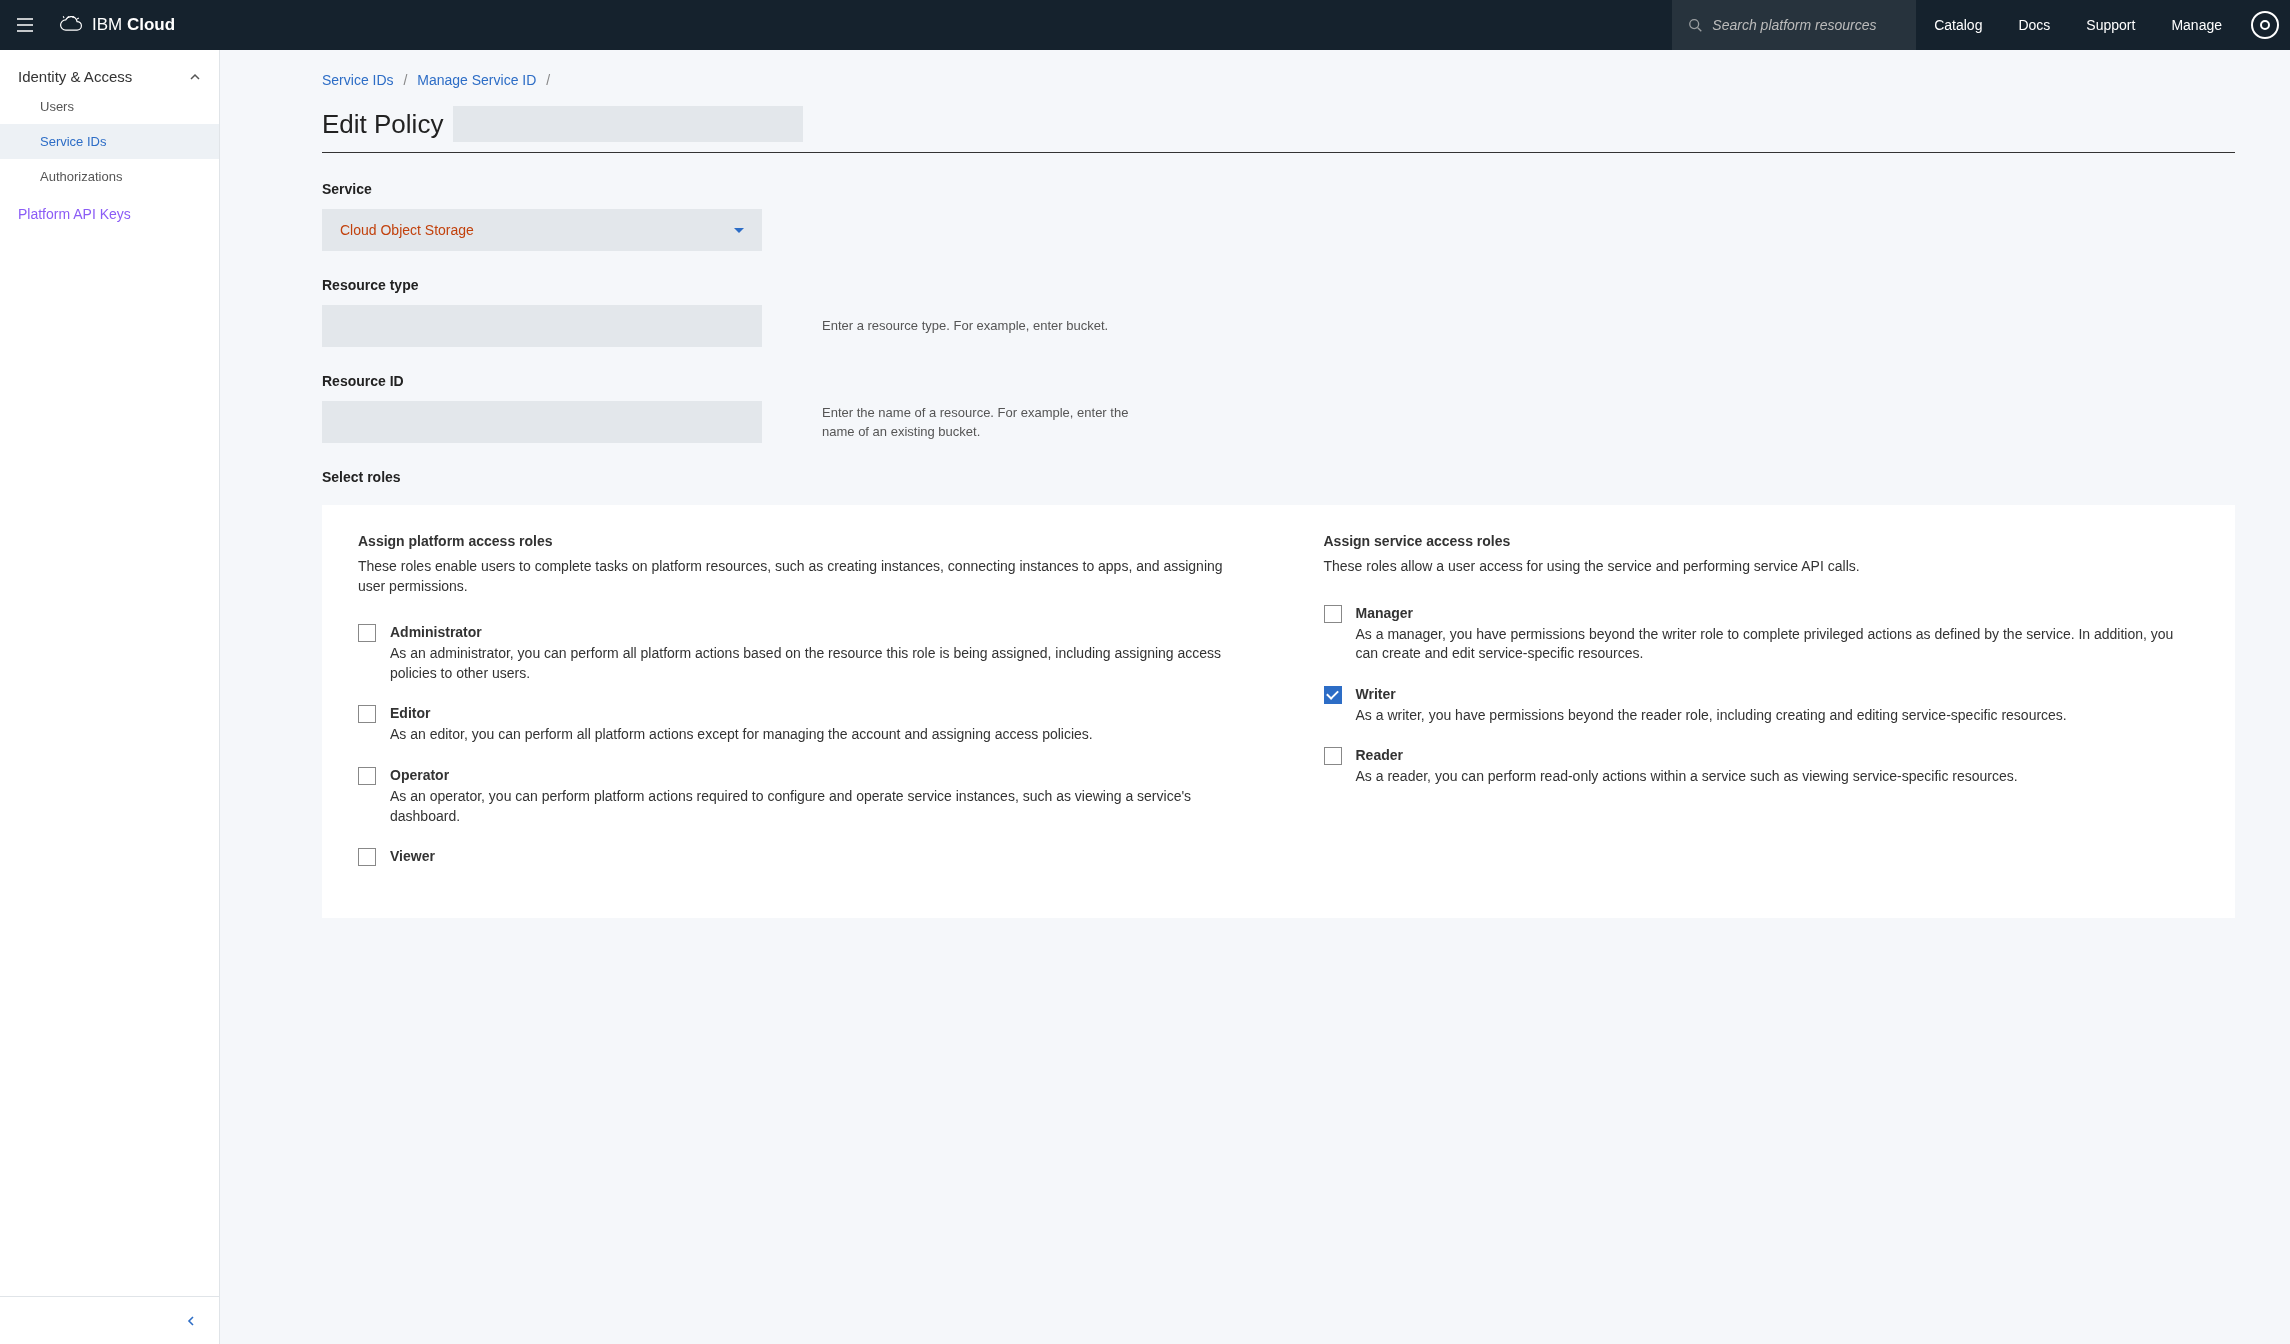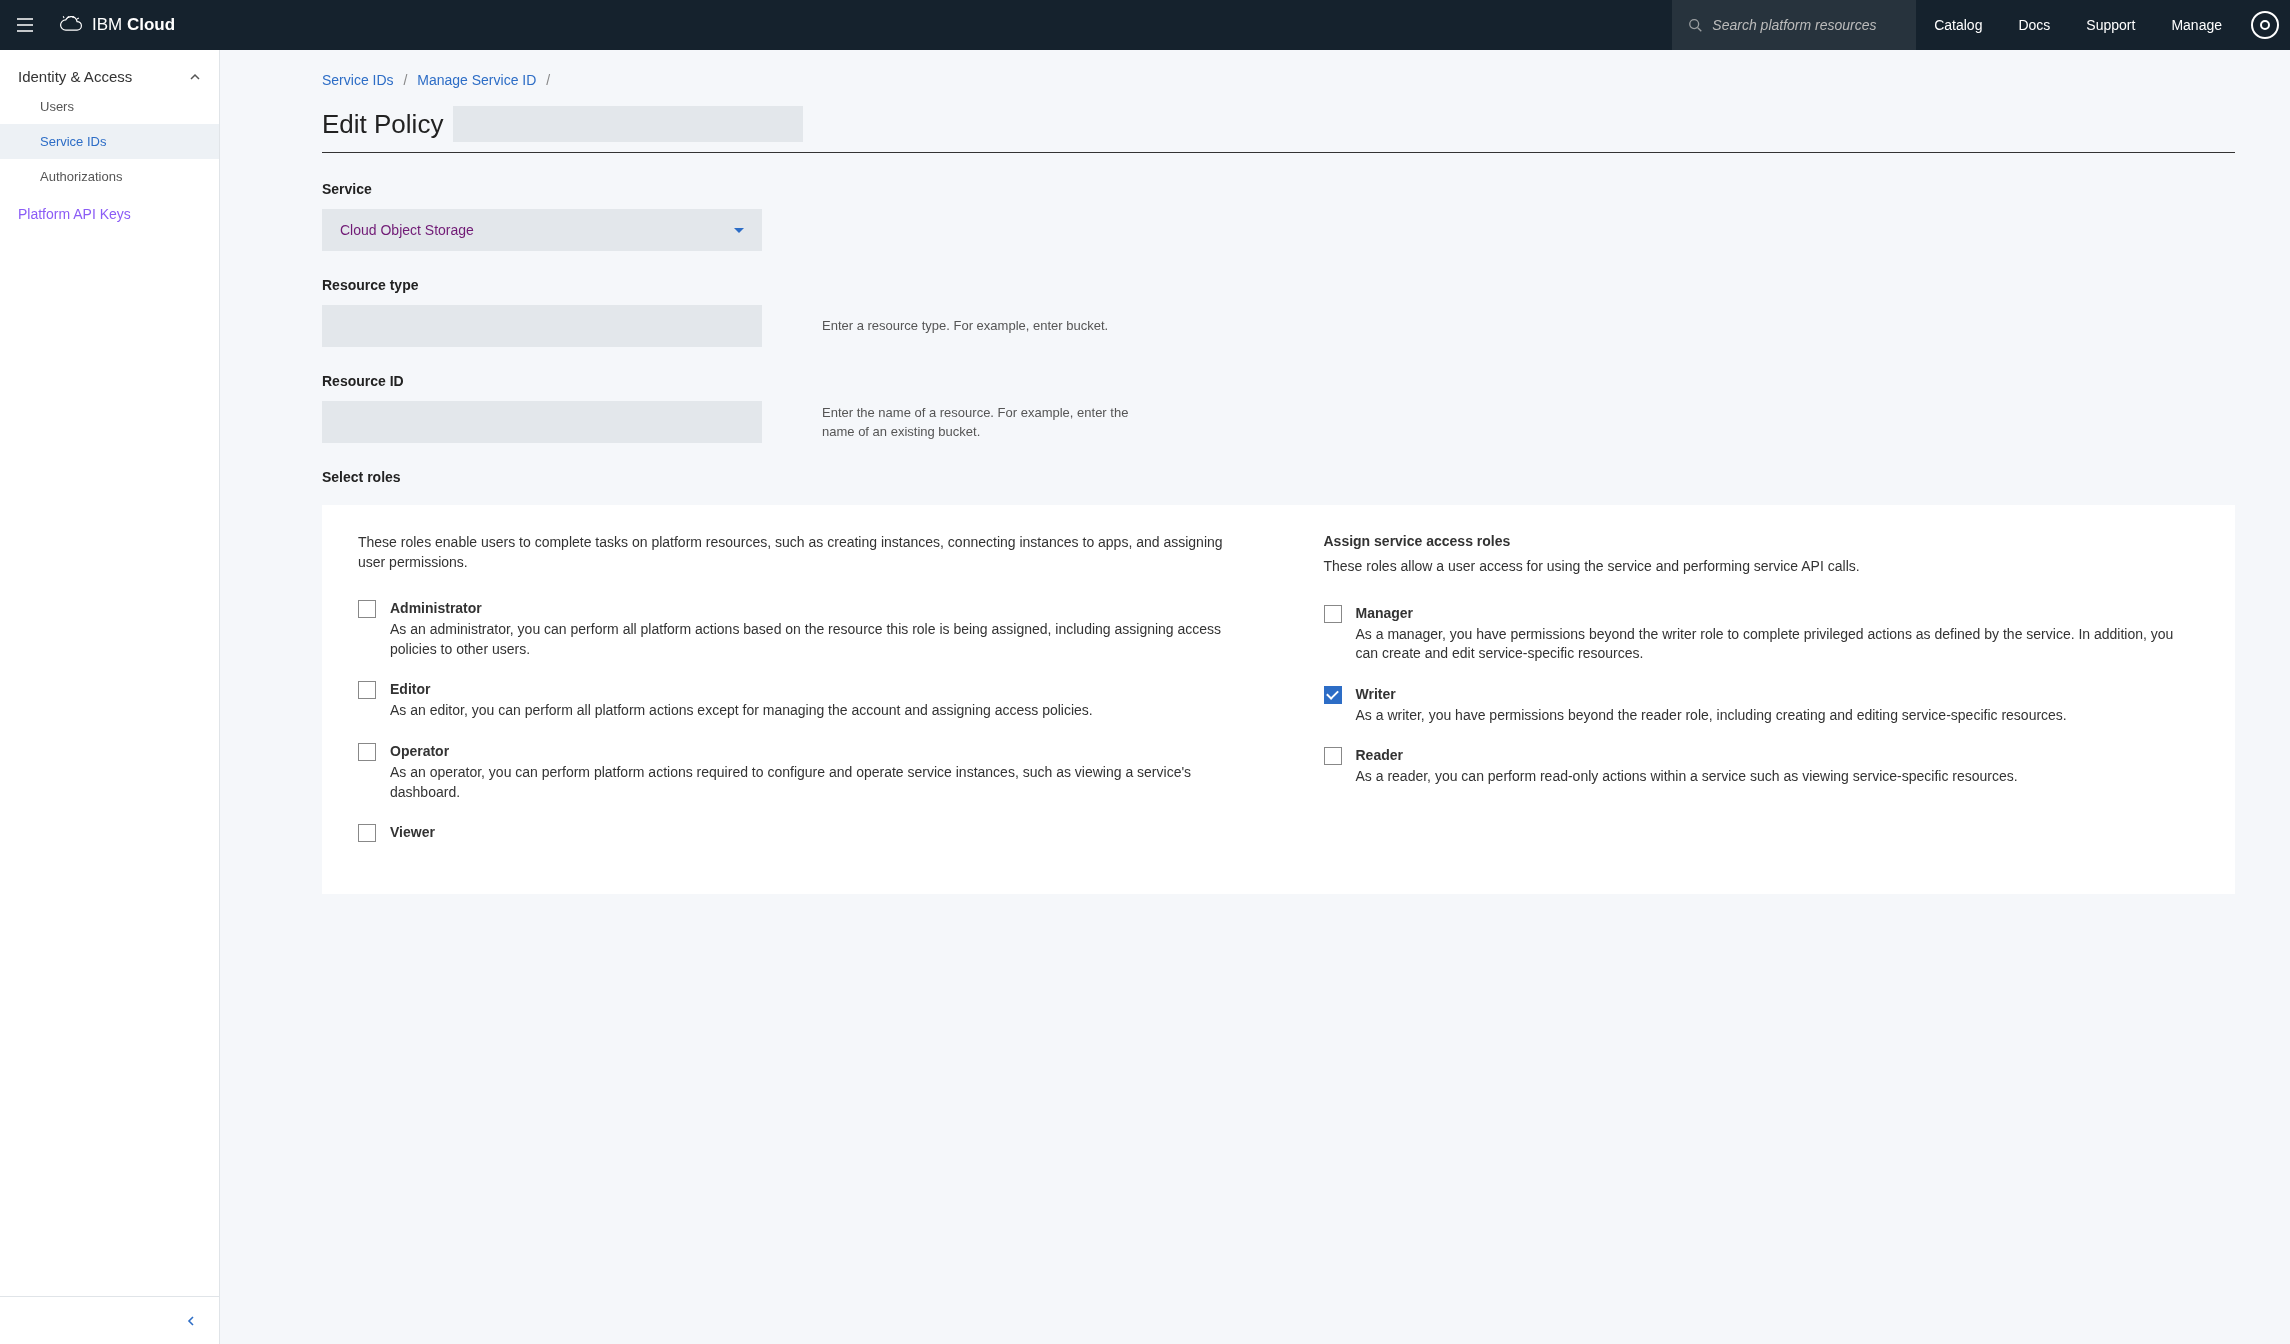--- a/index.html
+++ b/index.html
@@ -177,21 +177,21 @@
   height: 42px;
   width: 440px;
   display: flex;
   align-items: center;
   justify-content: space-between;
   padding: 0 18px;
   cursor: pointer;
   font-size: 14px;
   color: #555;
 }
-.select-box.placeholder { color: #701a75; }
+.select-box.placeholder { color: #c2410c; }
 .input-box {
   background: #e3e7eb;
   height: 42px;
   width: 440px;
   border: none;
   padding: 0 18px;
   font-size: 14px;
   color: #333;
 }
 .field-hint {
@@ -349,20 +349,21 @@
       <div class="field-body">
         <input class="input-box" type="text" value="" style="">
         <div class="field-hint">Enter the name of a resource. For example, enter the name of an existing bucket.</div>
       </div>
     </div>
 
     <div class="section-label">Select roles</div>
 
     <div class="roles-panel">
       <div class="roles-col">
+        <h3>Assign platform access roles</h3>
         <p class="desc">These roles enable users to complete tasks on platform resources, such as creating instances, connecting instances to apps, and assigning user permissions.</p>
 
         <div class="role-item">
           <div class="checkbox"></div>
           <div class="role-text">
             <div class="role-name">Administrator</div>
             <div class="role-desc">As an administrator, you can perform all platform actions based on the resource this role is being assigned, including assigning access policies to other users.</div>
           </div>
         </div>
         <div class="role-item">

